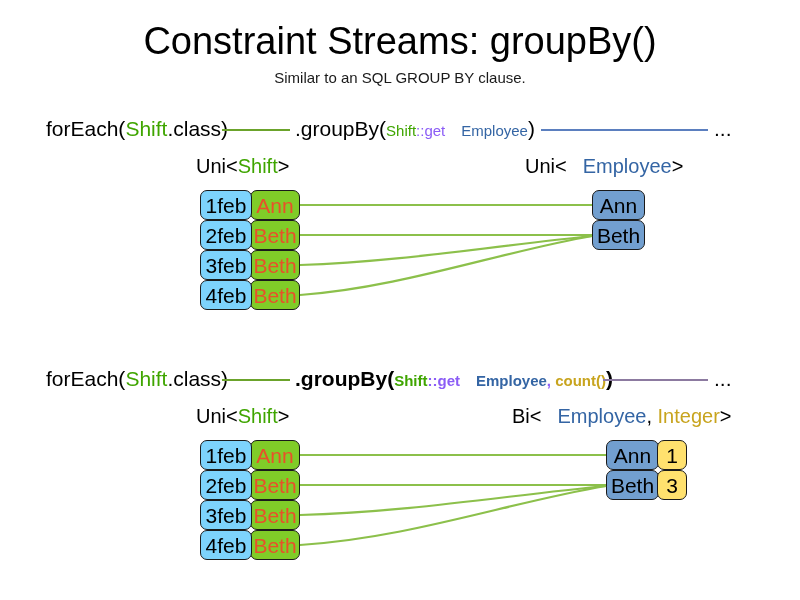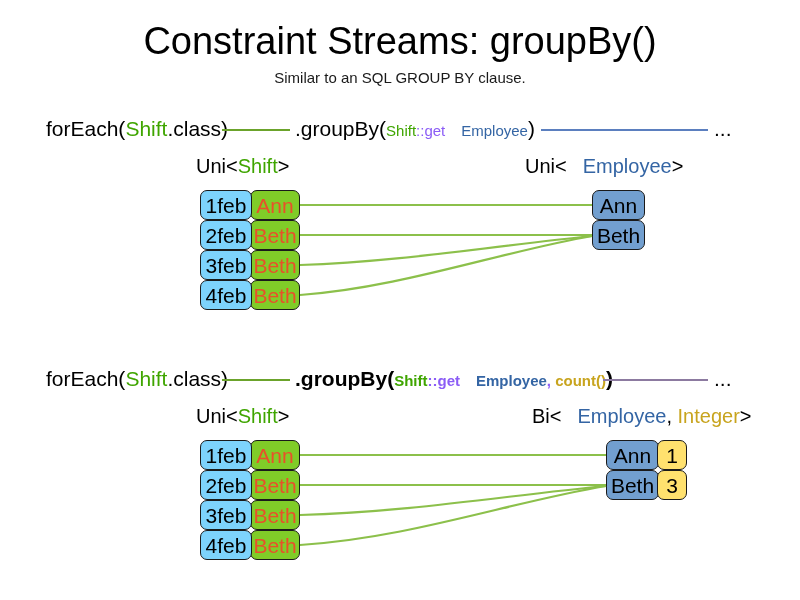--- a/index.html
+++ b/index.html
@@ -185,21 +185,21 @@
   <div class="conn green" style="top:379px; left:222px; width:68px;"></div>
   <div class="codeline" style="top:366px; left:295px;font-weight:bold;">
     <span>.groupBy(</span><span class="small tok-shift">Shift</span><span class="small tok-black">::get</span><span class="small tok-emp">Employee</span><span class="small tok-black">, </span><span class="small tok-count">count()</span><span>)</span>
   </div>
   <div class="conn purple" style="top:379px; left:603px; width:105px;"></div>
   <div class="ellipsis" style="top:366px; left:714px;">...</div>
 
   <div class="typelabel" style="top:403px; left:196px;">
     <span>Uni&lt;</span><span class="tok-shift">Shift</span><span>&gt;</span>
   </div>
-  <div class="typelabel" style="top:403px; left:532px;">
+  <div class="typelabel" style="top:403px; left:512px;">
     <span>Bi&lt;</span><span class="tok-emp">Employee</span><span>, </span><span class="tok-int">Integer</span><span>&gt;</span>
   </div>
 
   <div class="boxrow" style="top:440px; left:200px;">
     <div class="cell date">1feb</div>
     <div class="cell name-green">Ann</div>
   </div>
   <div class="boxrow" style="top:470px; left:200px;">
     <div class="cell date">2feb</div>
     <div class="cell name-green">Beth</div>

